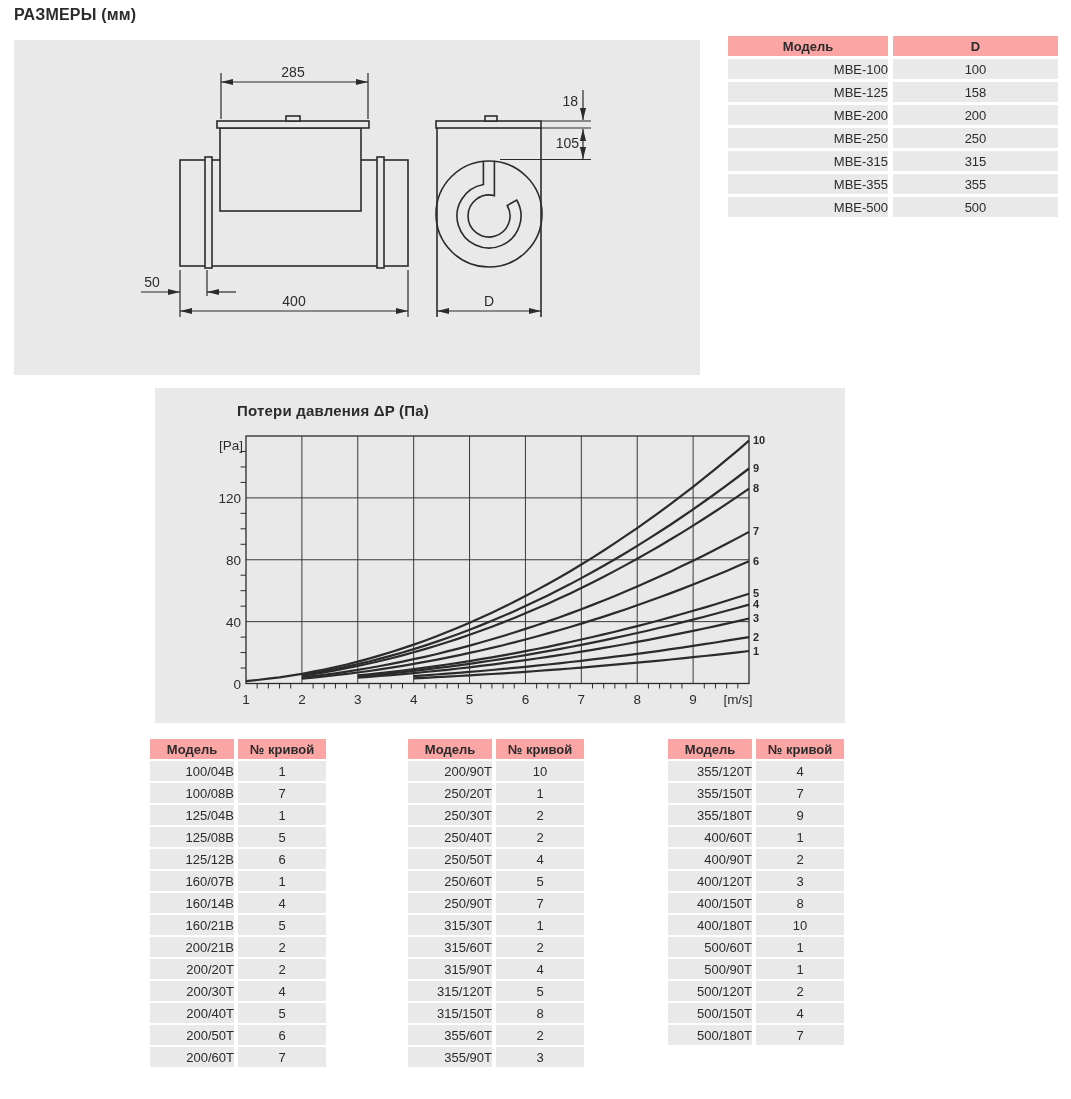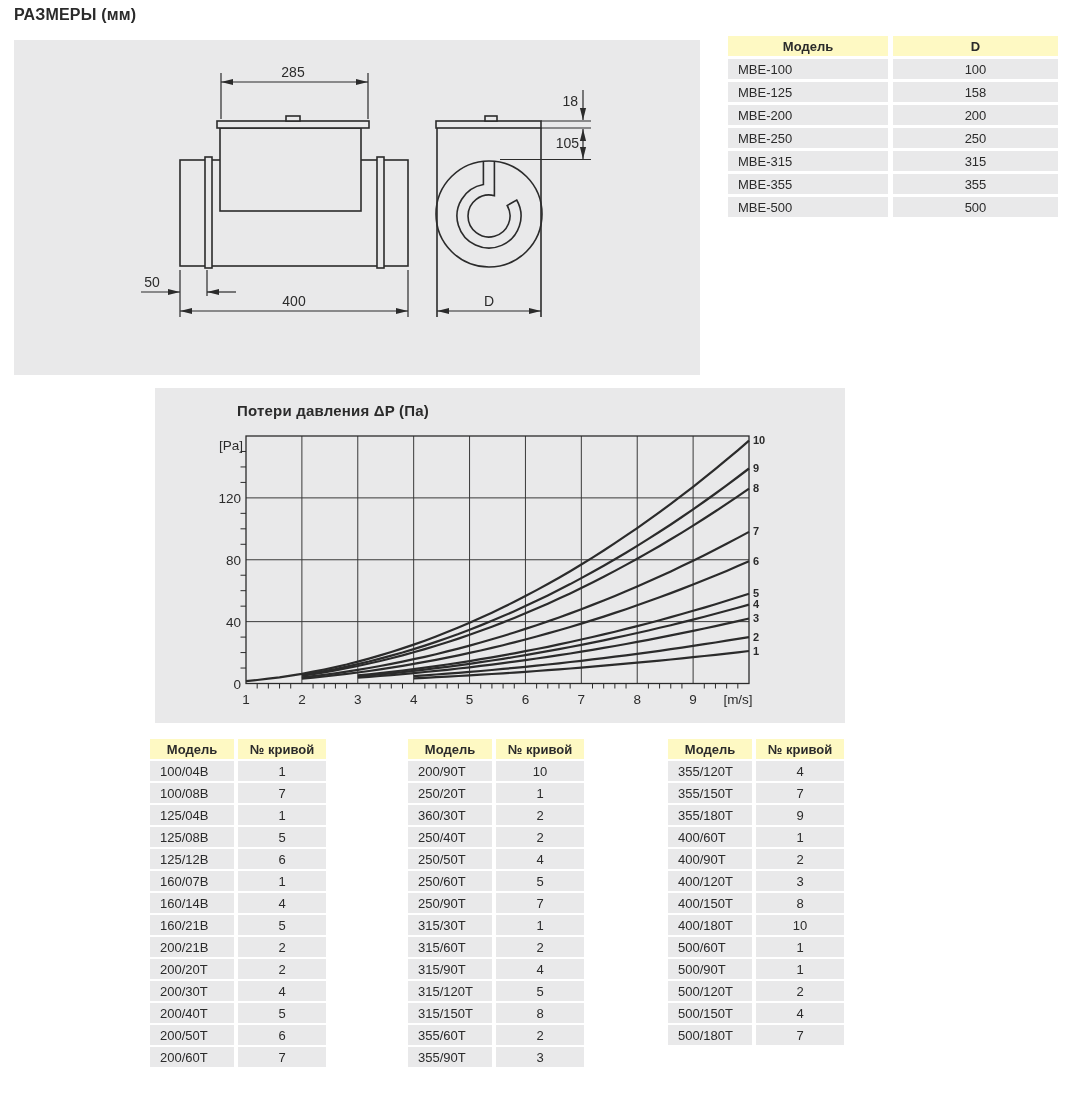--- a/index.html
+++ b/index.html
@@ -19,27 +19,27 @@
     position:absolute;left:82px;top:14px;
     font-size:15px;font-weight:bold;letter-spacing:.2px;
   }
   #plot{position:absolute;left:0;top:0;}
   
   table.dtable{
     position:absolute;border-collapse:separate;table-layout:fixed;
     font-size:13px;
   }
   table.dtable th{
-    background:#fef9c3;font-weight:bold;text-align:center;
+    background:#fca5a5;font-weight:bold;text-align:center;
     height:20px;padding:0;font-size:13px;
   }
   table.dtable td{
     background:#e9e9ea;height:20px;padding:0;
   }
-  table.dtable td.c1{text-align:left;padding-left:10px;}
+  table.dtable td.c1{text-align:right;padding-left:10px;}
   table.dtable td.c2{text-align:center;}
   #model-table{left:723px;top:33px;border-spacing:5px 3px;}
   .curve-table{border-spacing:4px 2.4px;}
   .curve-table td{height:20px;}
   .curve-table td.c1{padding-left:8px;}
   #curve-table-0{left:146px;top:737px;}
   #curve-table-1{left:404px;top:737px;}
   #curve-table-2{left:664px;top:737px;}
   svg text{font-family:"Liberation Sans",sans-serif;fill:#2b2b2b;}
 </style>
@@ -337,21 +337,21 @@
       </tr>
       <tr>
         <td class="c1">200/90Т</td>
         <td class="c2">10</td>
       </tr>
       <tr>
         <td class="c1">250/20Т</td>
         <td class="c2">1</td>
       </tr>
       <tr>
-        <td class="c1">360/30Т</td>
+        <td class="c1">250/30Т</td>
         <td class="c2">2</td>
       </tr>
       <tr>
         <td class="c1">250/40Т</td>
         <td class="c2">2</td>
       </tr>
       <tr>
         <td class="c1">250/50Т</td>
         <td class="c2">4</td>
       </tr>

